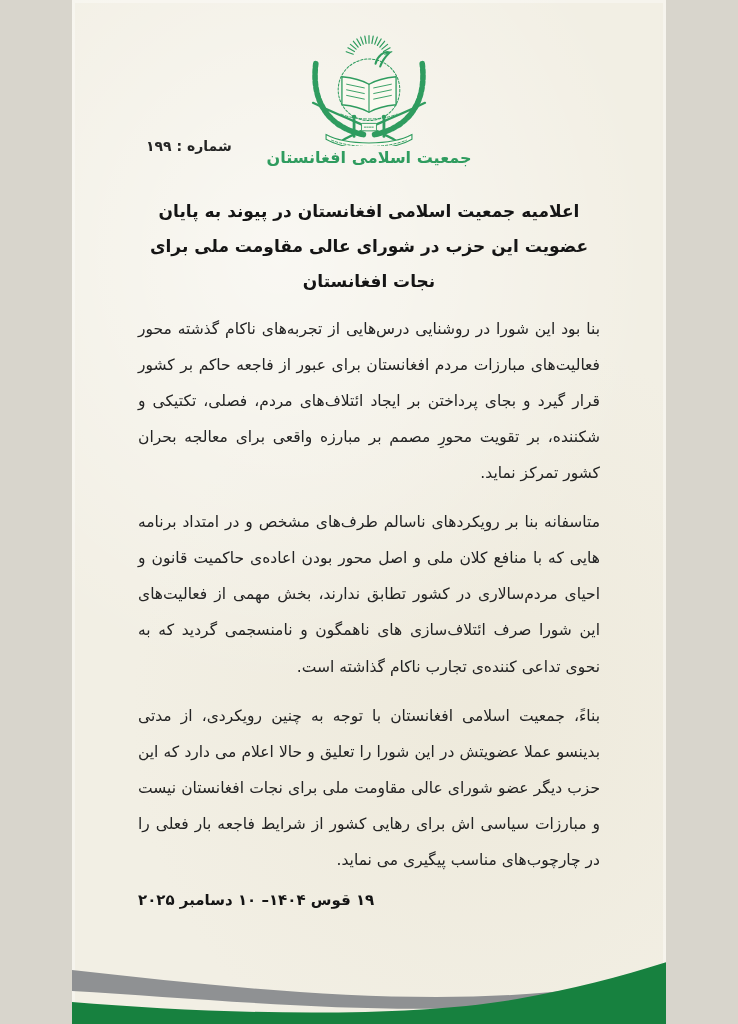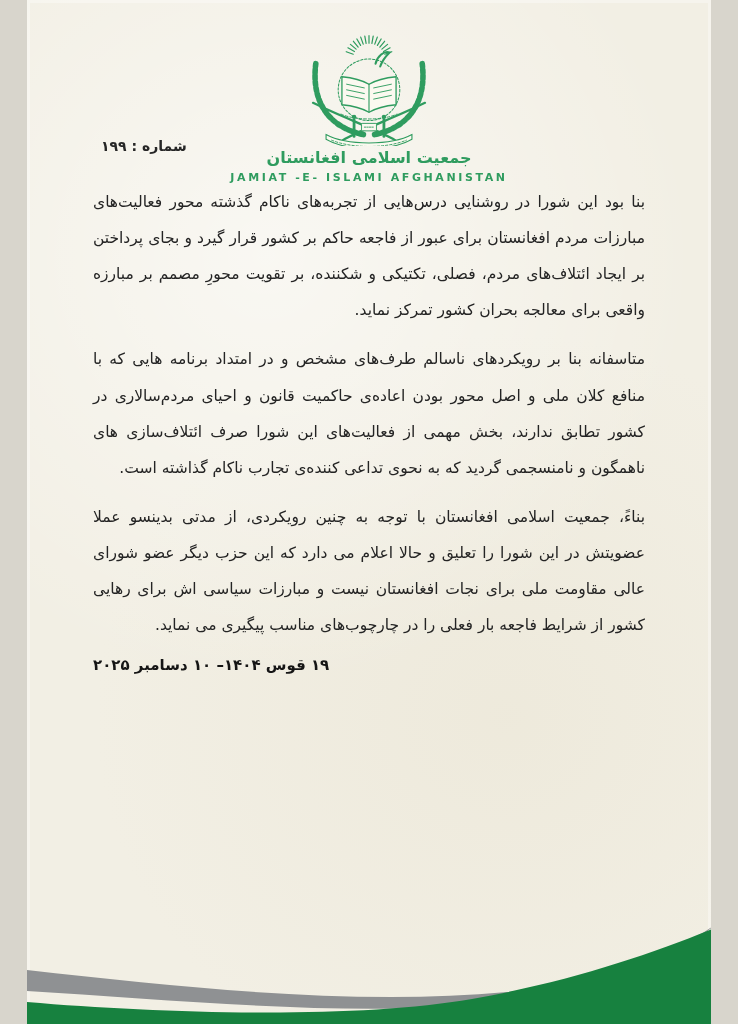--- a/index.html
+++ b/index.html
@@ -2,21 +2,21 @@
 <html lang="fa"><head>
 <meta charset="utf-8">
 <style>
   html,body{margin:0;padding:0;}
   body{
     font-family:"DejaVu Sans","Liberation Sans",sans-serif;
     background:#d8d5cc;
   }
   .paper{
     position:relative;
-    width:684px;height:1024px;
+    width:594px;height:1024px;
     margin:0 auto;
     overflow:hidden;
     background:
       radial-gradient(ellipse 90% 60% at 35% 25%, rgba(255,255,255,0.55), rgba(255,255,255,0) 70%),
       radial-gradient(ellipse 80% 50% at 70% 70%, rgba(235,230,214,0.6), rgba(235,230,214,0) 75%),
       var(--paper,#f2efe4);
     box-shadow:inset 0 0 0 3px rgba(255,255,255,0.35);
     direction:rtl;
     color:var(--ink,#262626);
   }
@@ -128,24 +128,24 @@
         <rect class="pg" stroke-width="1" x="82" y="102" width="16" height="8" rx="1"></rect>
         <path class="st" stroke-width="1" stroke-dasharray="1.5 1.2" d="M85,106 L95,106"></path>
       </g>
 
       <g>
         <path class="pg" stroke-width="1.2" d="M44,114 C66,126 114,126 136,114 L136,119 C114,132 66,132 44,119 Z"></path>
         <path class="st" stroke-width="1" stroke-dasharray="2.5 2" d="M50,120 C72,129 108,129 130,120"></path>
       </g>
     </svg>
     <div class="org-fa">جمعیت اسلامی افغانستان</div>
-    <div class="org-en">JAMIAT -E- ISLAMI AFGHANISTAN</div>
   </header>
 
   <main class="content">
+    <h1 class="title">اعلامیه جمعیت اسلامی افغانستان در پیوند به پایان عضویت این حزب در شورای عالی مقاومت ملی برای نجات افغانستان</h1>
     <p class="para">بنا بود این شورا در روشنایی درس‌هایی از تجربه‌های ناکام گذشته محور فعالیت‌های مبارزات مردم افغانستان برای عبور از فاجعه حاکم بر کشور قرار گیرد و بجای پرداختن بر ایجاد ائتلاف‌های مردم، فصلی، تکتیکی و شکننده، بر تقویت محورِ مصمم بر مبارزه واقعی برای معالجه بحران کشور تمرکز نماید.</p>
     <p class="para">متاسفانه بنا بر رویکردهای ناسالم طرف‌های مشخص و در امتداد برنامه هایی که با منافع کلان ملی و اصل محور بودن اعاده‌ی حاکمیت قانون و احیای مردم‌سالاری در کشور تطابق ندارند، بخش مهمی از فعالیت‌های این شورا صرف ائتلاف‌سازی های ناهمگون و نامنسجمی گردید که به نحوی تداعی کننده‌ی تجارب ناکام گذاشته است.</p>
     <p class="para">بناءً، جمعیت اسلامی افغانستان با توجه به چنین رویکردی، از مدتی بدینسو عملا عضویتش در این شورا را تعلیق و حالا اعلام می دارد که این حزب دیگر عضو شورای عالی مقاومت ملی برای نجات افغانستان نیست و مبارزات سیاسی اش برای رهایی کشور از شرایط فاجعه بار فعلی را در چارچوب‌های مناسب پیگیری می نماید.</p>
     <div class="date-line">۱۹ قوس ۱۴۰۴– ۱۰ دسامبر ۲۰۲۵</div>
   </main>
 
   <svg class="wave" viewBox="0 0 738 124" preserveAspectRatio="none" aria-hidden="true">
     <path class="gray" d="M0,70 C160,88 330,106 480,92 C585,80 652,52 690,23 C648,62 560,92 468,103 C330,118 150,100 0,91 Z"></path>
     <path class="green" d="M738,6 C665,40 565,78 445,99 C330,119 140,114 0,102 L0,124 L738,124 Z"></path>
   </svg>

